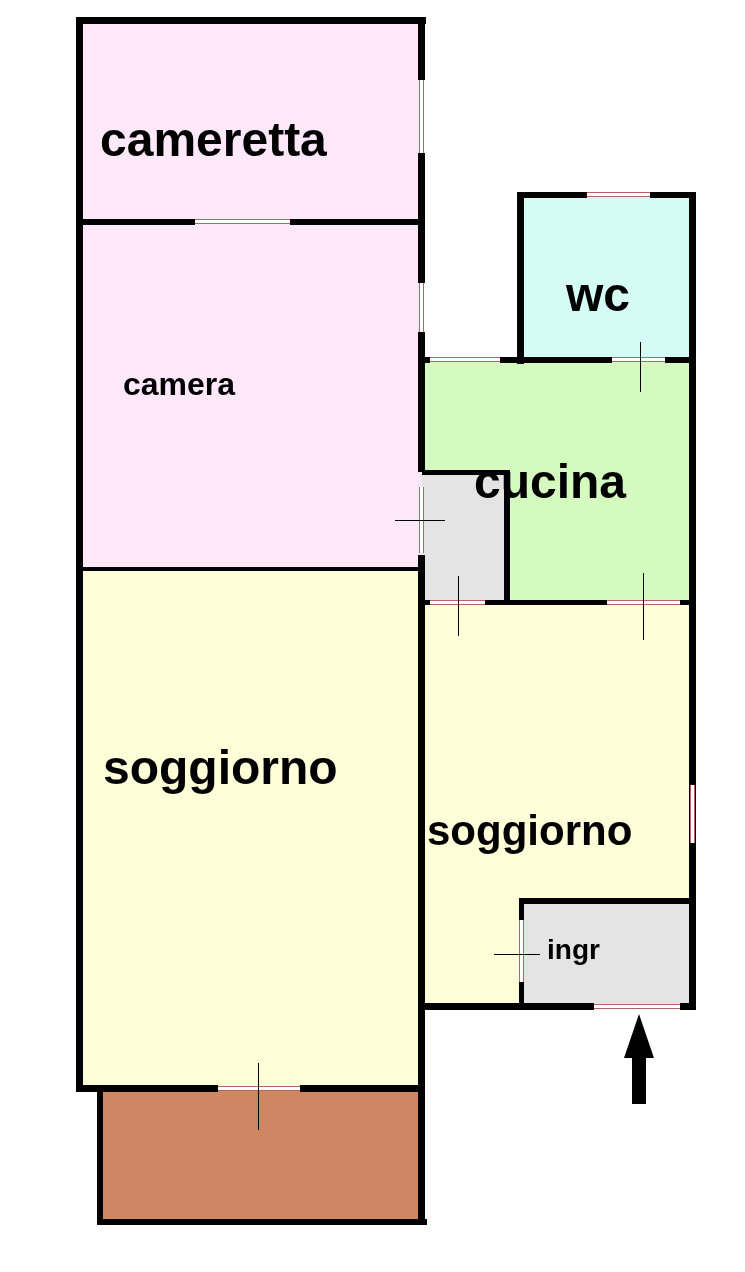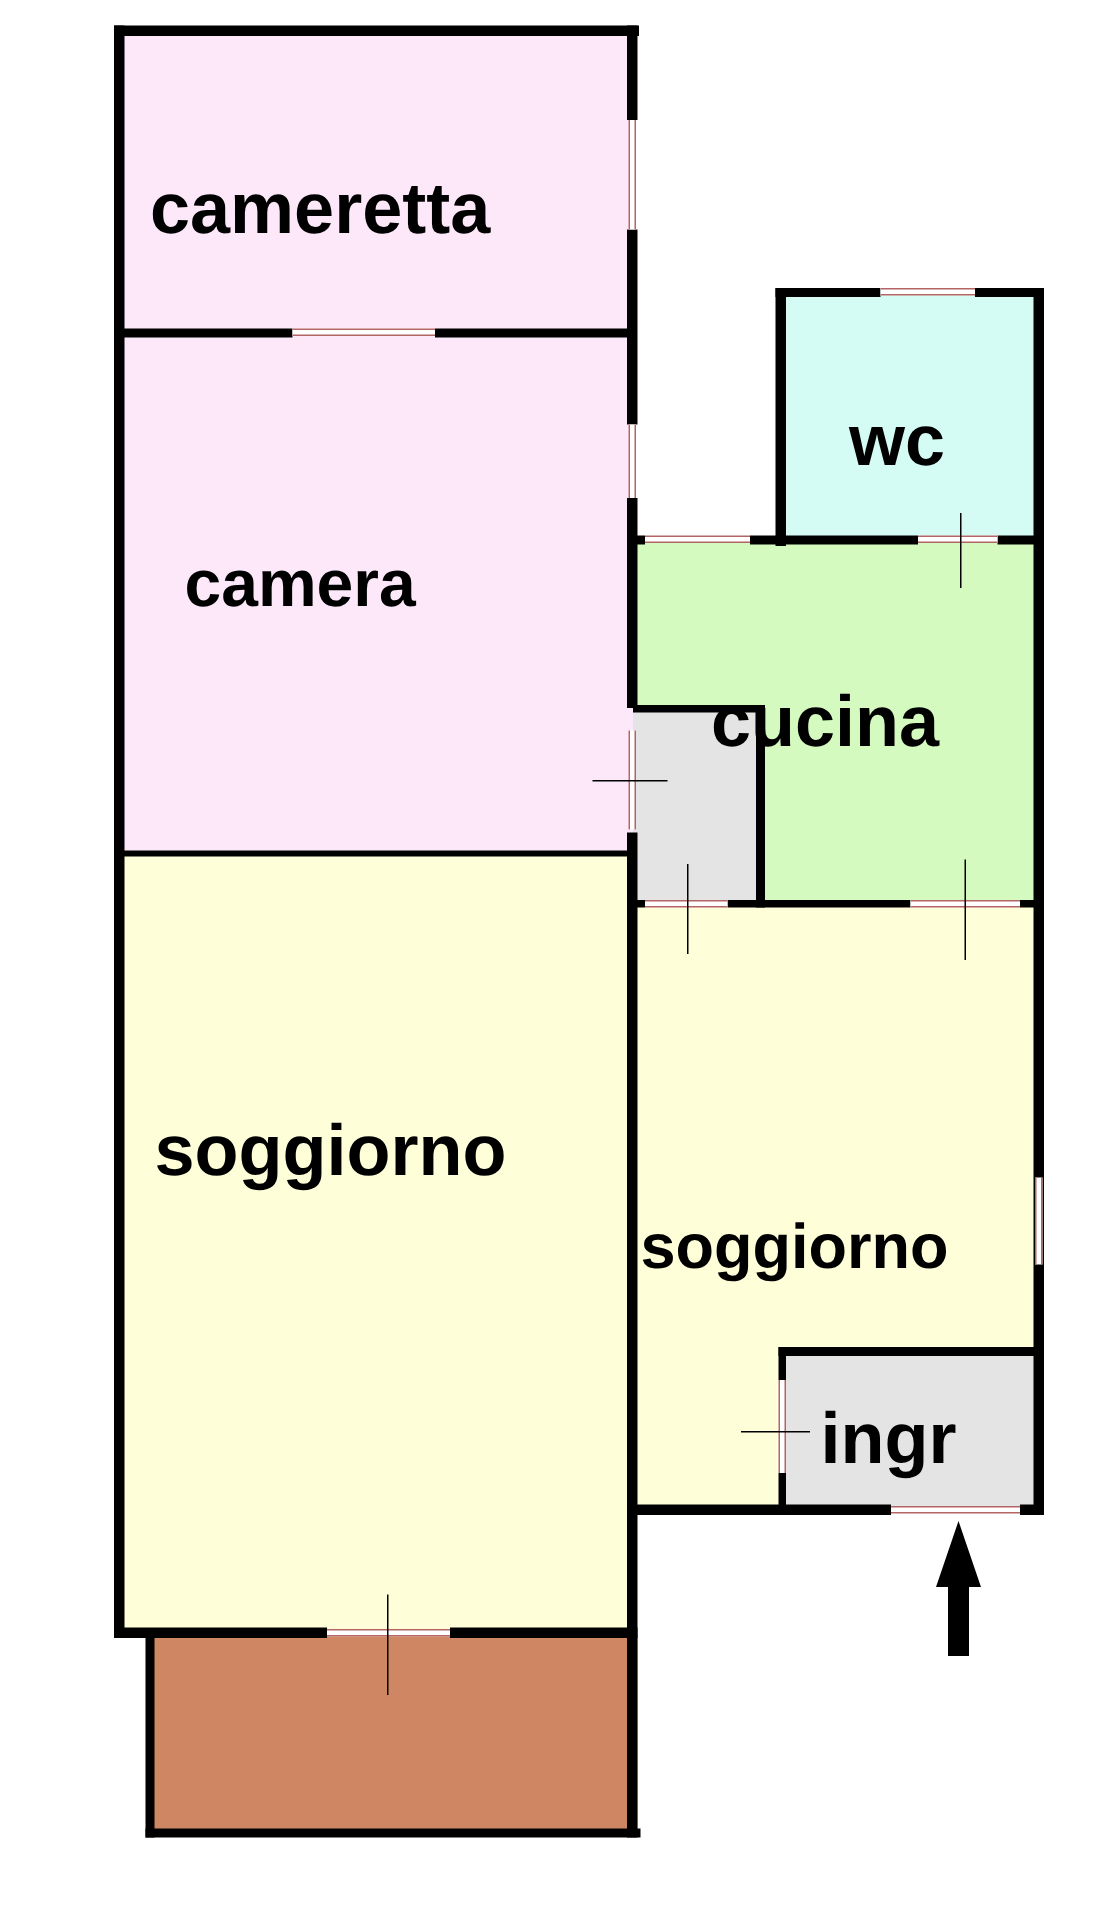--- a/index.html
+++ b/index.html
@@ -73,22 +73,22 @@
 <div class="win-h" style="left:218px;top:1086px;width:82px;"></div>
 
 <div class="line-v" style="left:640px;top:342px;height:50px;"></div>
 <div class="line-h" style="left:395px;top:520px;width:50px;"></div>
 <div class="line-v" style="left:458px;top:576px;height:60px;"></div>
 <div class="line-v" style="left:643px;top:573px;height:67px;"></div>
 <div class="line-h" style="left:494px;top:954px;width:46px;"></div>
 <div class="line-v" style="left:258px;top:1063px;height:67px;"></div>
 
 <div class="label" style="left:100px;top:116px;font-size:48px;">cameretta</div>
-<div class="label" style="left:123px;top:368px;font-size:44px;">camera</div>
+<div class="label" style="left:123px;top:368px;font-size:32px;">camera</div>
 <div class="label" style="left:103px;top:744px;font-size:48px;">soggiorno</div>
 <div class="label" style="left:566px;top:271px;font-size:48px;">wc</div>
 <div class="label" style="left:474px;top:414px;font-size:48px;margin-top:44px;">cucina</div>
 <div class="label" style="left:427px;top:810px;font-size:42px;">soggiorno</div>
-<div class="label" style="left:547px;top:936px;font-size:48px;">ingr</div>
+<div class="label" style="left:547px;top:936px;font-size:28px;">ingr</div>
 
 <svg style="position:absolute;left:622px;top:1014px;" width="34" height="90" viewBox="0 0 34 90">
   <polygon points="17,0 32,44 24,44 24,90 10,90 10,44 2,44" fill="#000"></polygon>
 </svg>
 
 </body></html>

